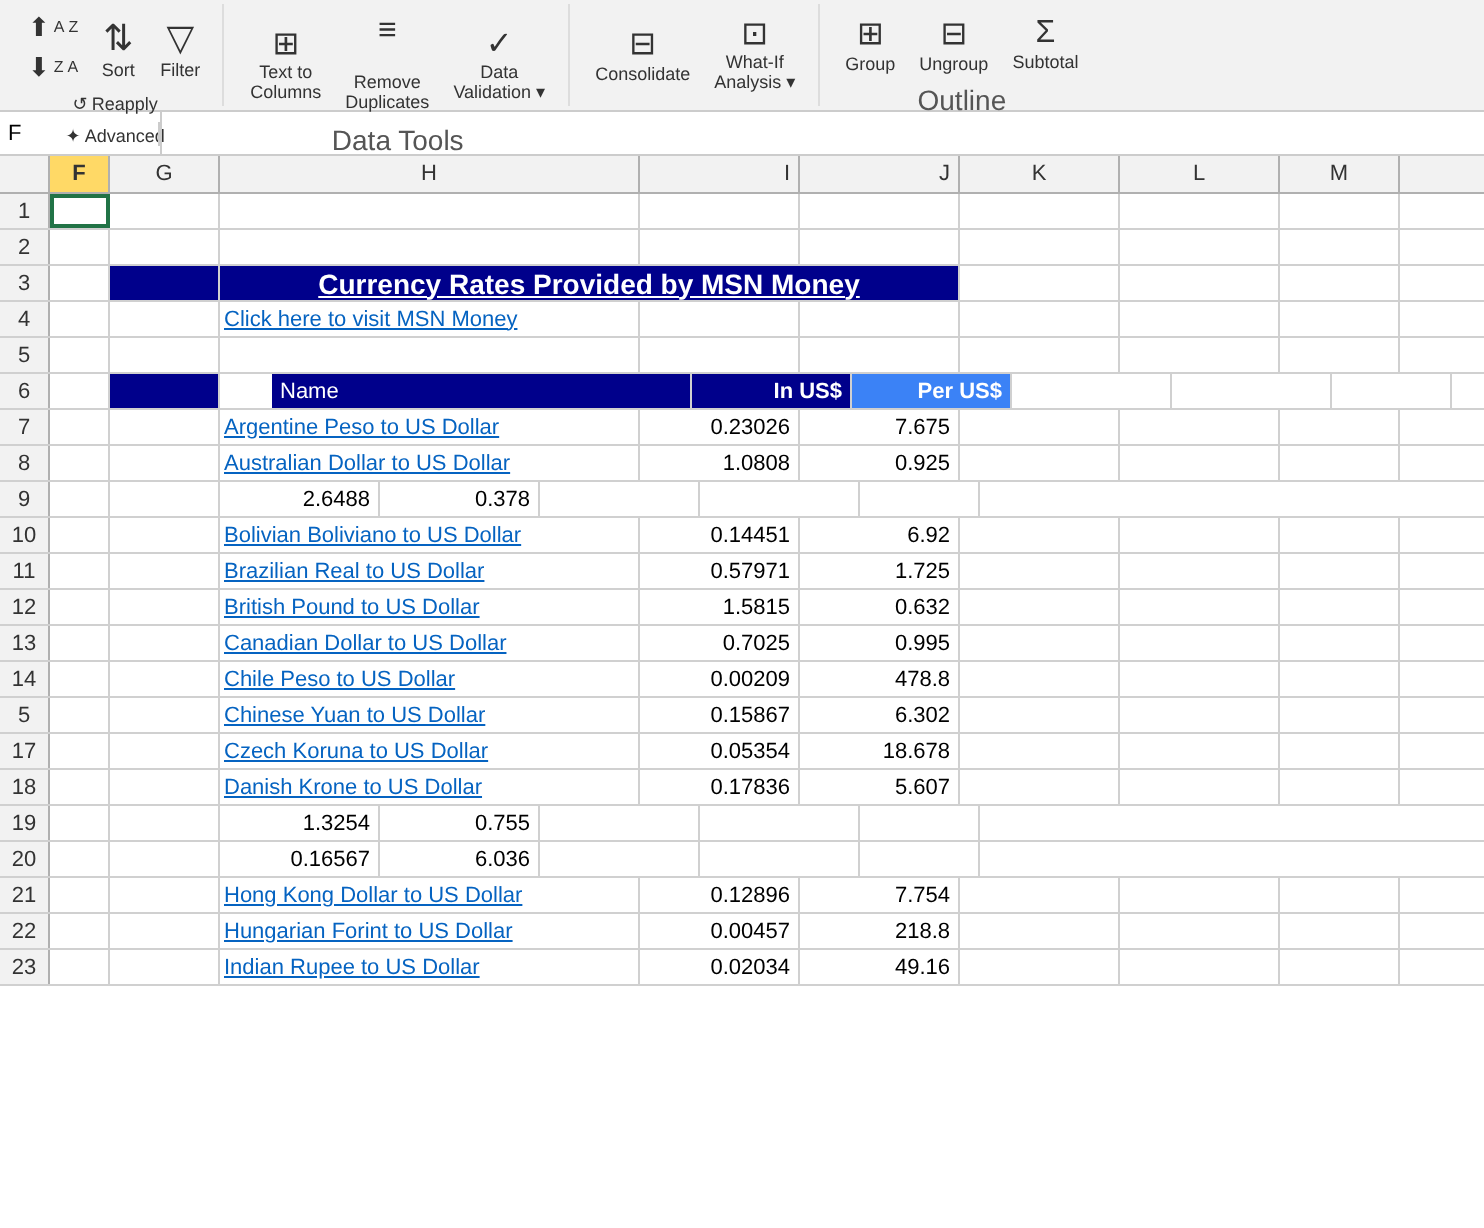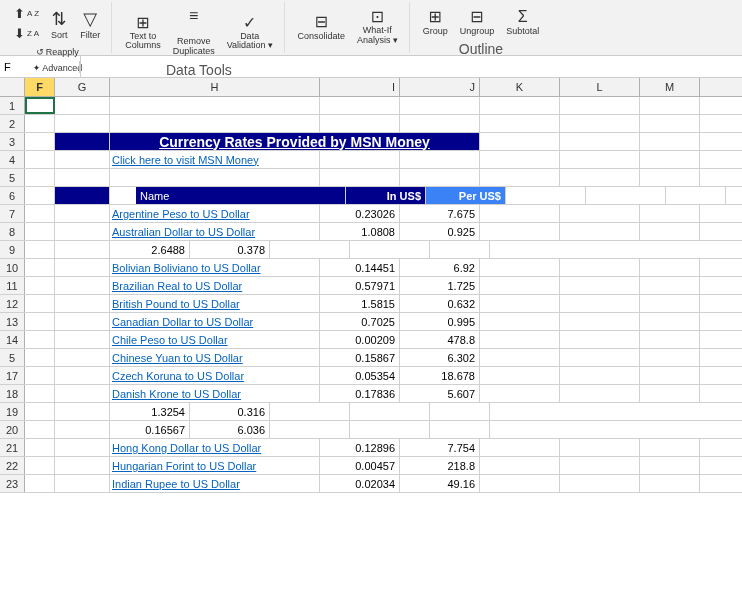--- a/index.html
+++ b/index.html
@@ -542,21 +542,21 @@
     <div class="cell col-j">5.607</div>
     <div class="cell col-k"></div>
     <div class="cell col-l"></div>
     <div class="cell col-m"></div>
   </div>
         <div class="grid-row">
     <div class="row-num">19</div>
     <div class="cell col-f"></div>
     <div class="cell col-g"></div>
     <div class="cell col-i">1.3254</div>
-    <div class="cell col-j">0.316</div>
+    <div class="cell col-j">0.755</div>
     <div class="cell col-k"></div>
     <div class="cell col-l"></div>
     <div class="cell col-m"></div>
   </div>
         <div class="grid-row">
     <div class="row-num">20</div>
     <div class="cell col-f"></div>
     <div class="cell col-g"></div>
     <div class="cell col-i">0.16567</div>
     <div class="cell col-j">6.036</div>

